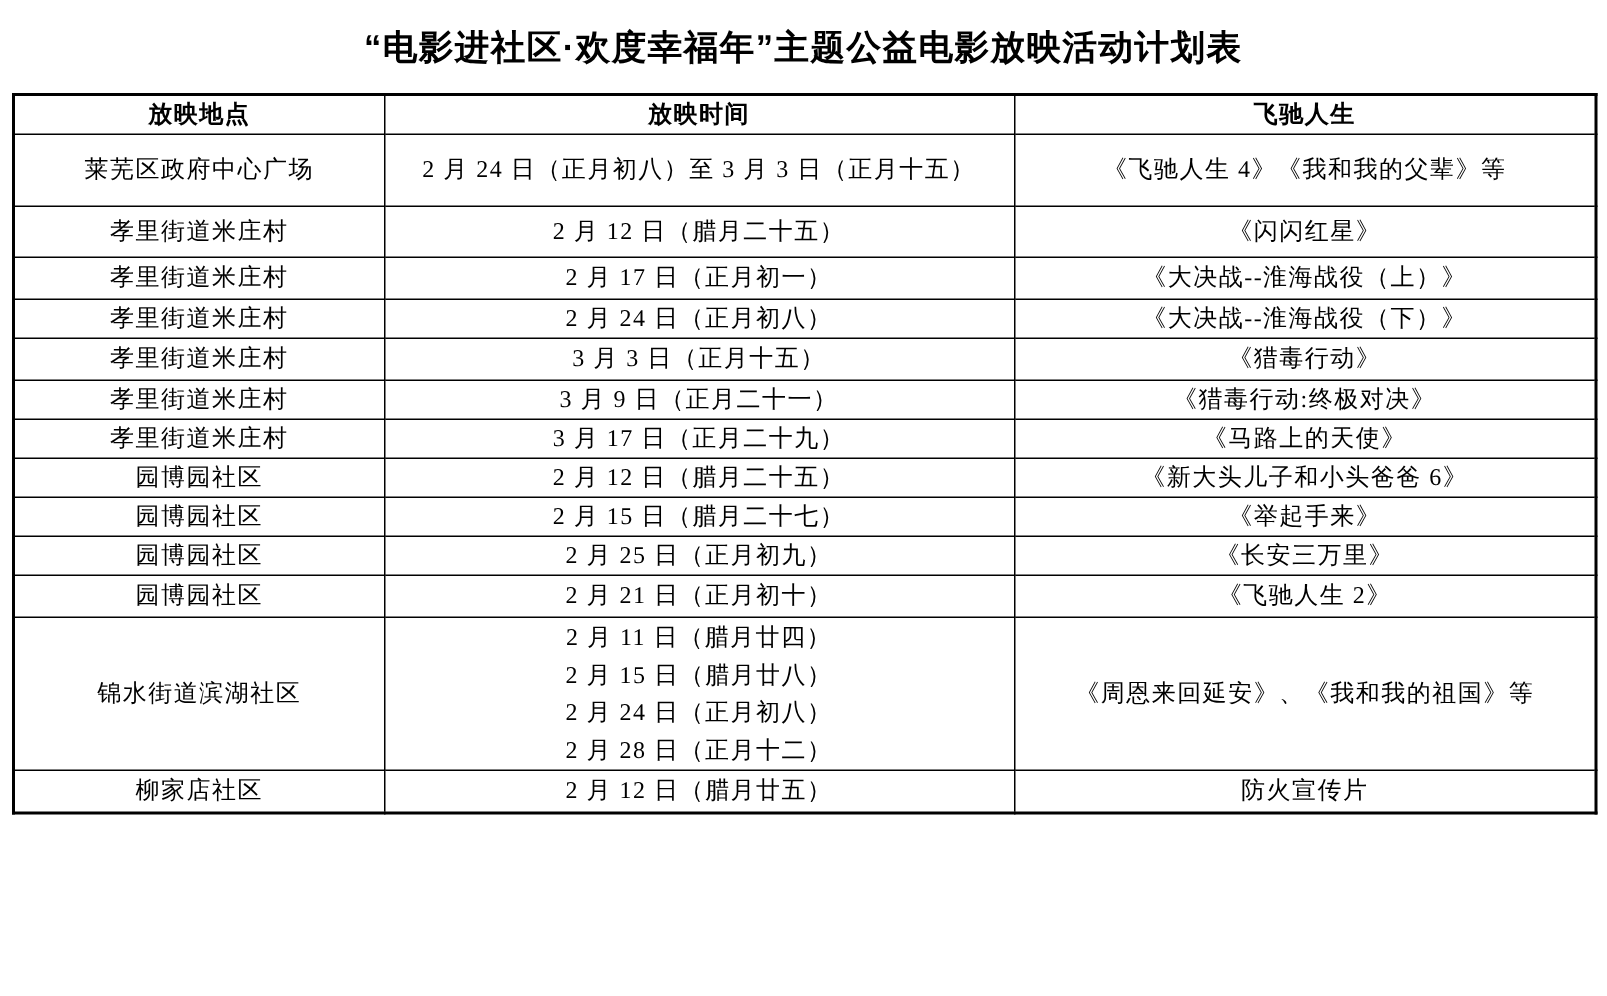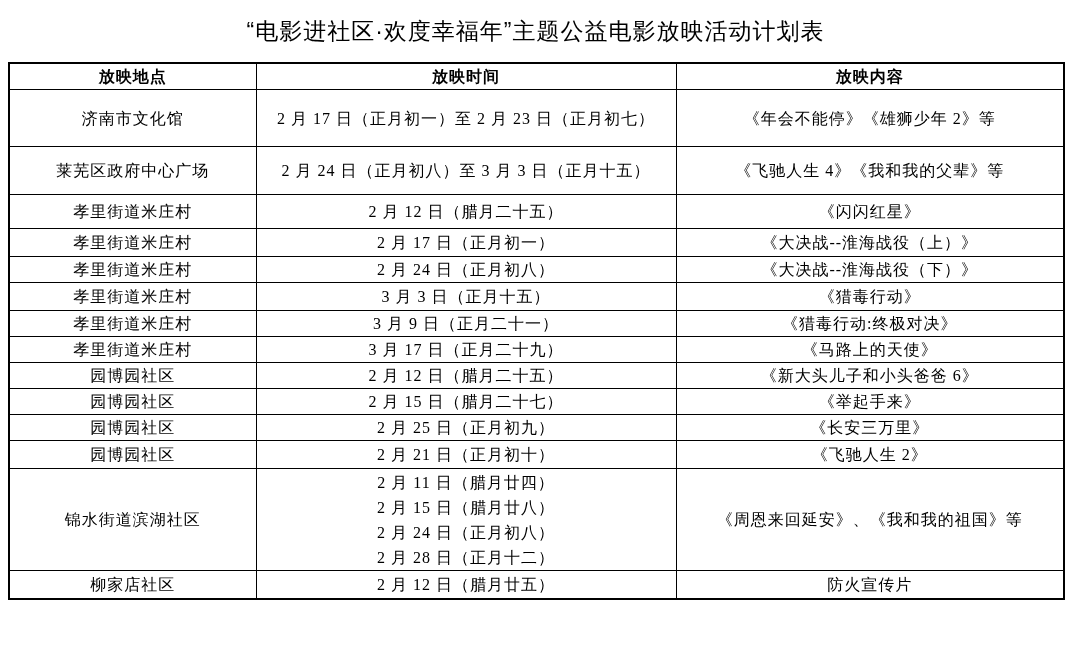--- a/index.html
+++ b/index.html
@@ -16,21 +16,21 @@
     position: relative;
     width: 1071px;
     height: 664px;
   }
   .doc-title {
     margin: 0;
     padding-top: 16px;
     height: 30px;
     text-align: center;
     font-family: "Liberation Sans", "DejaVu Sans", sans-serif;
-    font-weight: normal;
+    font-weight: bold;
     font-size: 23px;
     letter-spacing: 1px;
     white-space: nowrap;
   }
   table.plan-table {
     border-collapse: collapse;
     table-layout: fixed;
     margin-left: 8px;
     margin-top: 16px;
     width: 1055px;
@@ -65,35 +65,24 @@
   <table class="plan-table">
     <colgroup>
       <col style="width:247px">
       <col style="width:420px">
       <col style="width:388px">
     </colgroup>
     <thead>
       <tr id="header-row" style="height: 26px;">
           <th>放映地点</th>
           <th>放映时间</th>
-          <th>放映内容</th>
+          <th>飞驰人生</th>
         </tr>
     </thead>
     <tbody id="table-body">
-        <tr style="height: 57px;">
-          <td>
-            <span class="cell-line">济南市文化馆</span>
-          </td>
-          <td>
-            <span class="cell-line">2 月 17 日（正月初一）至 2 月 23 日（正月初七）</span>
-          </td>
-          <td>
-            <span class="cell-line">《年会不能停》《雄狮少年 2》等</span>
-          </td>
-        </tr>
         <tr style="height: 48px;">
           <td>
             <span class="cell-line">莱芜区政府中心广场</span>
           </td>
           <td>
             <span class="cell-line">2 月 24 日（正月初八）至 3 月 3 日（正月十五）</span>
           </td>
           <td>
             <span class="cell-line">《飞驰人生 4》《我和我的父辈》等</span>
           </td>

